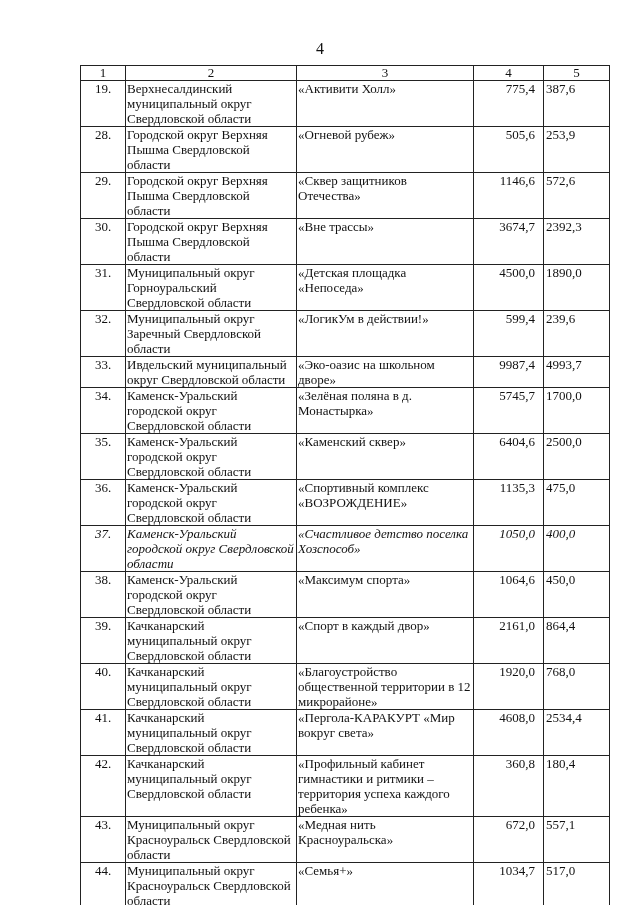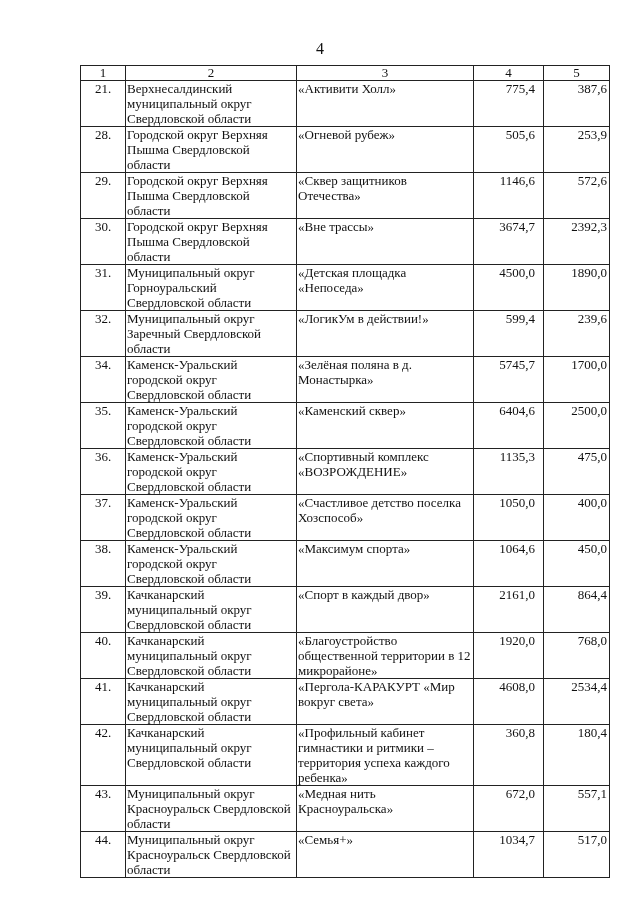--- a/index.html
+++ b/index.html
@@ -8,21 +8,21 @@
   .page-num { position:absolute; top:40px; left:0; width:640px; text-align:center;
               font-size:16px; }
   table { position:absolute; left:80px; top:65px; border-collapse:collapse;
           table-layout:fixed; width:529px; font-size:13px; line-height:15px; }
   td { border:1px solid #222; vertical-align:top; padding:0 2px; }
   col.c1 { width:45px; } col.c2 { width:171px; } col.c3 { width:177px; }
   col.c4 { width:70px; } col.c5 { width:66px; }
   tr.hdr td { text-align:center; height:14px; line-height:14px; }
   td.num { text-align:center; }
   td.val { text-align:right; padding-right:8px; }
-  td.v5 { text-align:right; }
+  td.v5 { text-align:left; }
   td.txt { padding-left:1px; }
 </style>
 </head>
 <body>
 
 <div class="page-num">4</div>
 
 <table>
   <colgroup>
     <col class="c1">
@@ -33,21 +33,21 @@
   </colgroup>
   <tbody id="tbody">
     <tr class="hdr">
       <td>1</td>
       <td>2</td>
       <td>3</td>
       <td>4</td>
       <td>5</td>
     </tr>
   <tr style="height: 42px;">
-        <td class="num">21.</td>
+        <td class="num">19.</td>
         <td class="txt">Верхнесалдинский муниципальный округ Свердловской области</td>
         <td class="txt">«Активити Холл»</td>
         <td class="val">775,4</td>
         <td class="v5">387,6</td>
       </tr>
       <tr style="height: 30px;">
         <td class="num">28.</td>
         <td class="txt">Городской округ Верхняя Пышма Свердловской области</td>
         <td class="txt">«Огневой рубеж»</td>
         <td class="val">505,6</td>
@@ -74,20 +74,27 @@
         <td class="val">4500,0</td>
         <td class="v5">1890,0</td>
       </tr>
       <tr style="height: 44px;">
         <td class="num">32.</td>
         <td class="txt">Муниципальный округ Заречный Свердловской области</td>
         <td class="txt">«ЛогикУм в действии!»</td>
         <td class="val">599,4</td>
         <td class="v5">239,6</td>
       </tr>
+      <tr style="height: 30px;">
+        <td class="num">33.</td>
+        <td class="txt">Ивдельский муниципальный округ Свердловской области</td>
+        <td class="txt">«Эко-оазис на школьном дворе»</td>
+        <td class="val">9987,4</td>
+        <td class="v5">4993,7</td>
+      </tr>
       <tr style="height: 29px; margin-left: 36px;">
         <td class="num">34.</td>
         <td class="txt">Каменск-Уральский городской округ Свердловской области</td>
         <td class="txt">«Зелёная поляна в д. Монастырка»</td>
         <td class="val">5745,7</td>
         <td class="v5">1700,0</td>
       </tr>
       <tr style="height: 29px;">
         <td class="num">35.</td>
         <td class="txt">Каменск-Уральский городской округ Свердловской области</td>
@@ -95,21 +102,21 @@
         <td class="val">6404,6</td>
         <td class="v5">2500,0</td>
       </tr>
       <tr style="height: 29px; margin-left: 20px;">
         <td class="num">36.</td>
         <td class="txt">Каменск-Уральский городской округ Свердловской области</td>
         <td class="txt">«Спортивный комплекс «ВОЗРОЖДЕНИЕ»</td>
         <td class="val">1135,3</td>
         <td class="v5">475,0</td>
       </tr>
-      <tr style="height: 29px;">
+      <tr style="height: 29px; font-style: italic;">
         <td class="num">37.</td>
         <td class="txt">Каменск-Уральский городской округ Свердловской области</td>
         <td class="txt">«Счастливое детство поселка Хозспособ»</td>
         <td class="val">1050,0</td>
         <td class="v5">400,0</td>
       </tr>
       <tr style="height: 29px;">
         <td class="num">38.</td>
         <td class="txt">Каменск-Уральский городской округ Свердловской области</td>
         <td class="txt">«Максимум спорта»</td>

